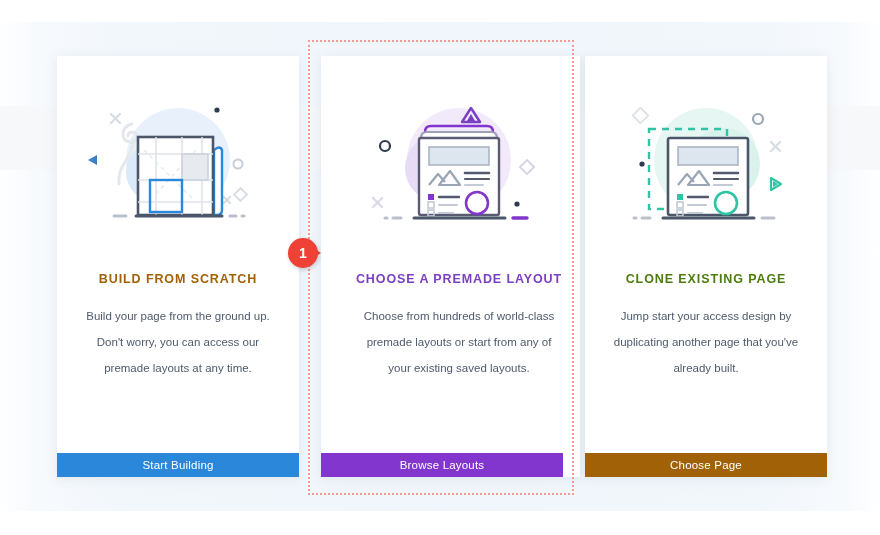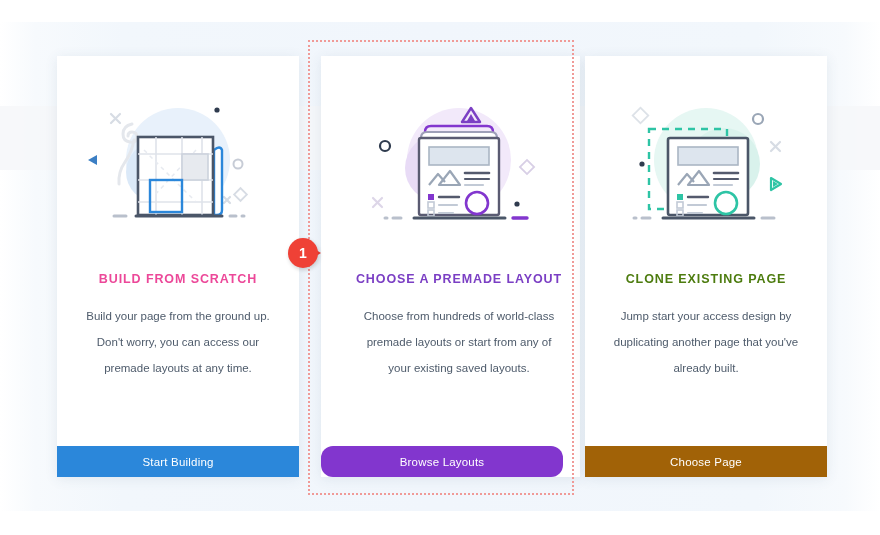--- a/index.html
+++ b/index.html
@@ -94,49 +94,49 @@
 
   
   .card-title {
     margin-top: 44px;
     font-size: 12.5px;
     font-weight: bold;
     letter-spacing: .9px;
     text-align: center;
     line-height: 1.2;
   }
-  #card-0 .card-title { color: #ec4899; }
+  #card-0 .card-title { color: #a16207; }
   #card-1 .card-title { color: #7b3fc4; }
   #card-2 .card-title { color: #4d7c0f; }
 
   .card-desc {
     margin-top: 16px;
     width: 196px;
     font-size: 11.5px;
     line-height: 26px;
     color: #4e5b6b;
     text-align: center;
   }
 
   
   .card-btn {
     position: absolute;
     left: 0;
     bottom: 0;
     width: 242px;
-    height: 31px;
+    height: 24px;
     border: 0;
     color: #ffffff;
     font-size: 11.5px;
     font-family: "Liberation Sans", sans-serif;
     cursor: pointer;
     letter-spacing: .2px;
   }
   #card-0 .card-btn { background: #2b87da; }
-  #card-1 .card-btn { background: #8236ce; border-radius: 12px; }
+  #card-1 .card-btn { background: #8236ce; }
   #card-2 .card-btn { background: #a16207; margin-top: 46px; }
 
   
   #step-badge {
     position: absolute;
     left: 288px;
     top: 238px;
     width: 32px;
     height: 32px;
     z-index: 20;

